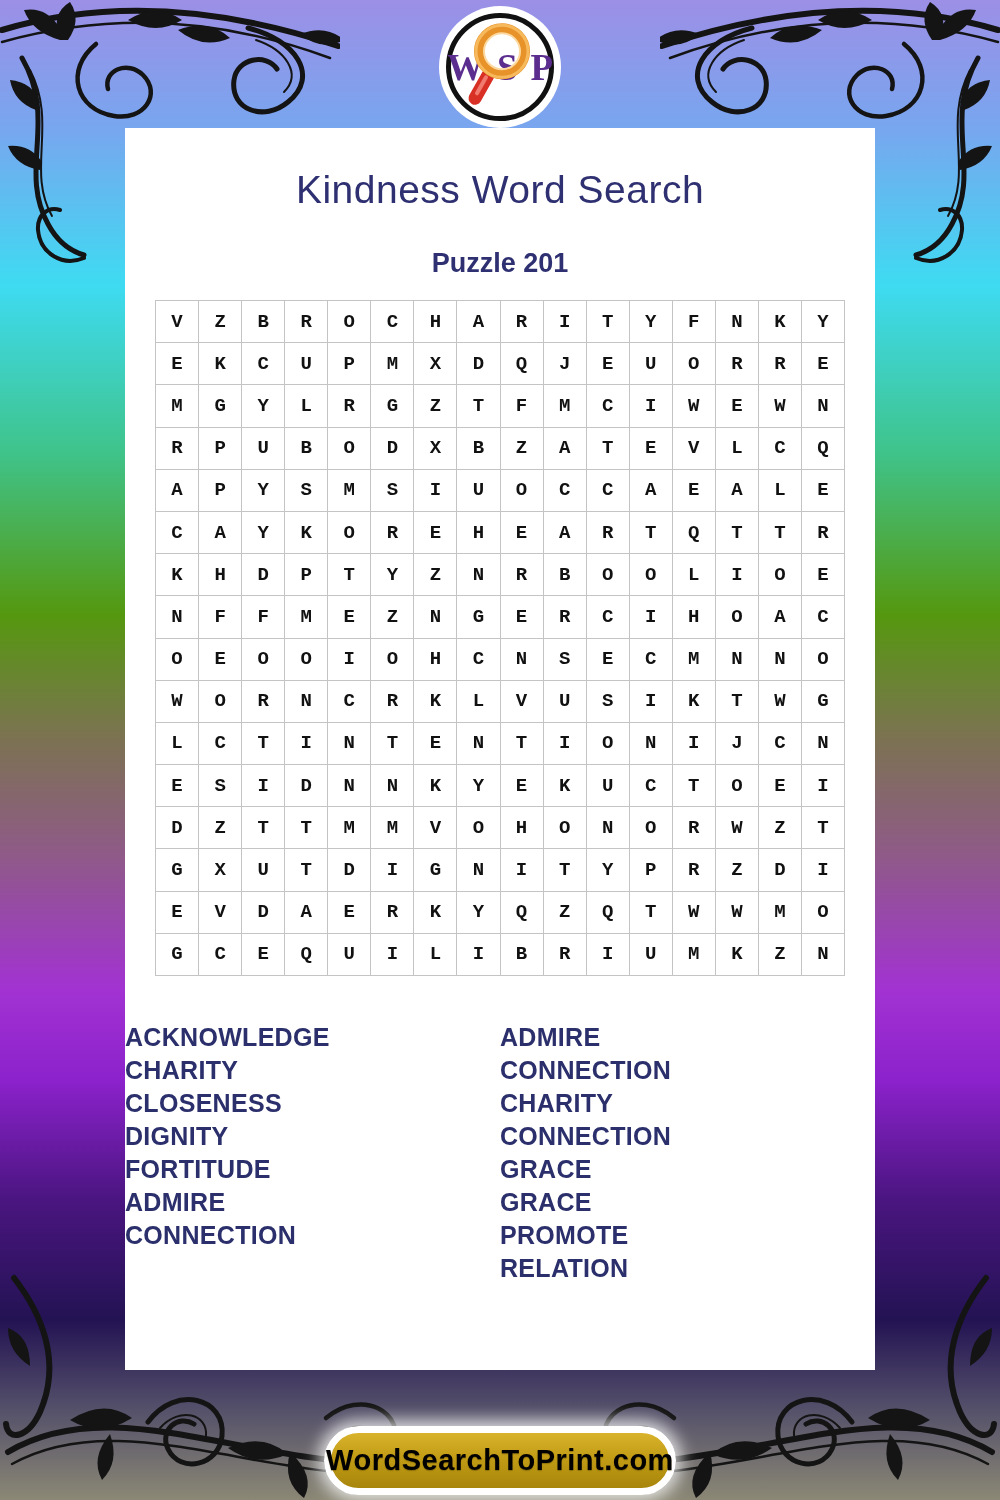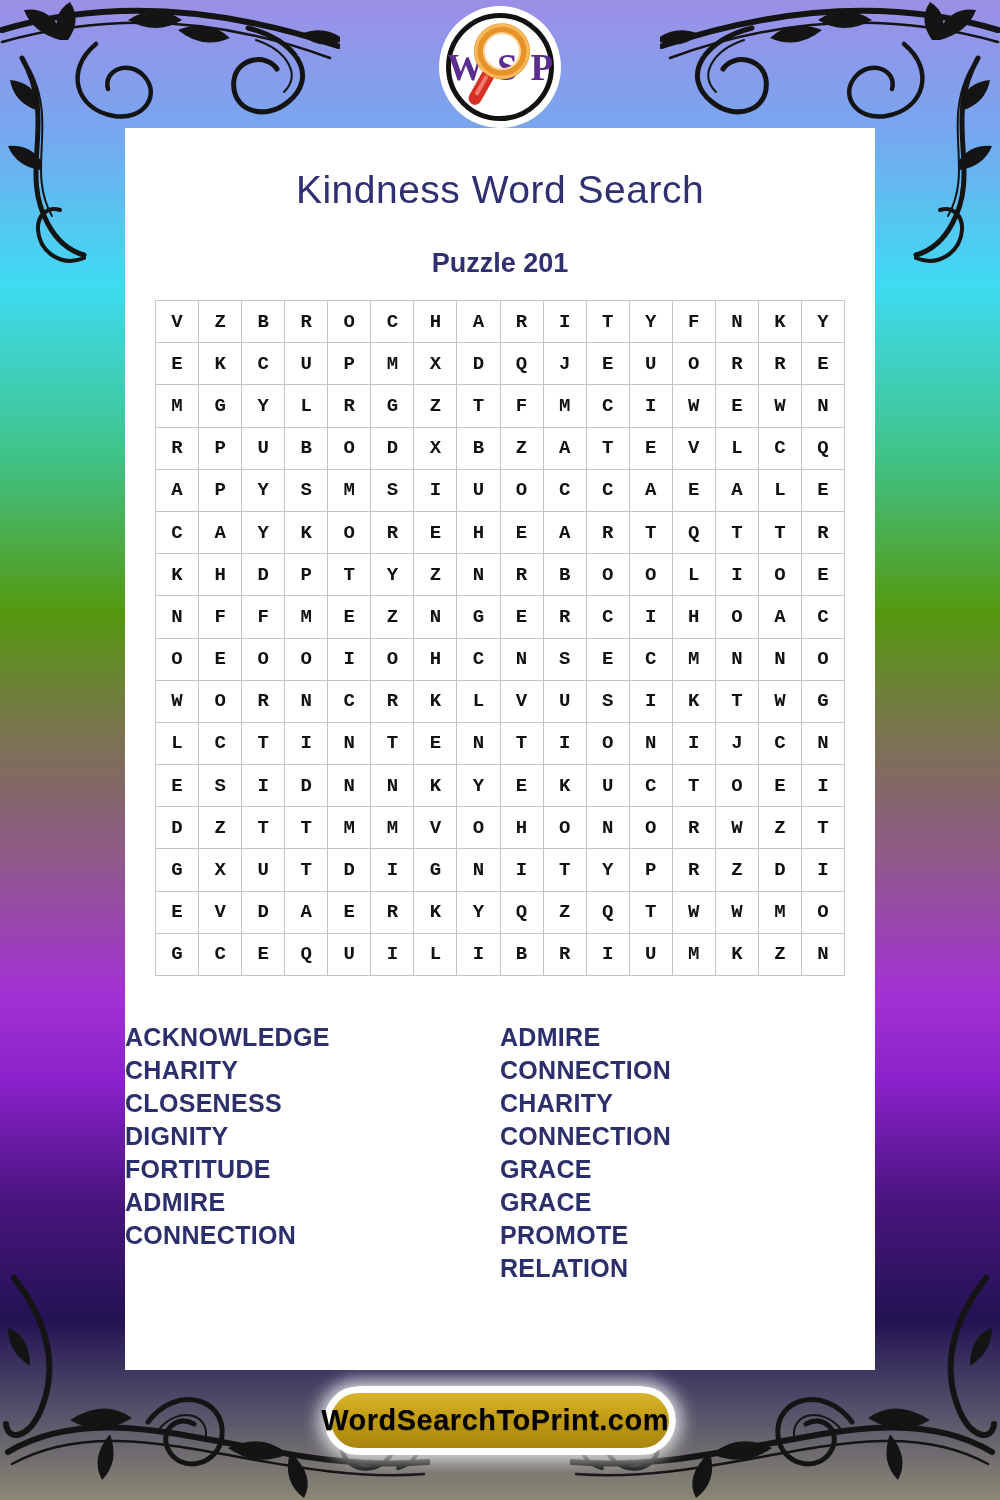--- a/index.html
+++ b/index.html
@@ -61,26 +61,26 @@
   
   .words{
     position:absolute;left:0;top:893px;width:100%;display:flex;
   }
   .word-col{flex:1;text-align:left;}
   .word-item{
     font-size:25px;font-weight:bold;color:#2b2f6b;line-height:33px;letter-spacing:.3px;
   }
   
   .site-button{
-    position:absolute;left:50%;top:1386px;transform:translateX(-50%);
+    position:absolute;left:50%;top:1426px;transform:translateX(-50%);
     width:352px;height:69px;border-radius:46px;z-index:6;
     background:linear-gradient(180deg,#d9b32c 0%,#c29c15 45%,#a8860c 100%);
     border:7px solid #ffffff;box-sizing:border-box;
     box-shadow:0 0 16px 6px rgba(255,255,255,.75);
-    display:flex;align-items:center;justify-content:flex-end;cursor:pointer;
+    display:flex;align-items:center;justify-content:center;cursor:pointer;
   }
   .site-button span{
     font-size:29px;font-weight:bold;color:#000000;letter-spacing:.5px;
     text-shadow:0 1px 1px rgba(90,70,0,.45);
   }
 </style>
 </head>
 <body>
 
 <svg width="0" height="0" style="position:absolute" aria-hidden="true">

